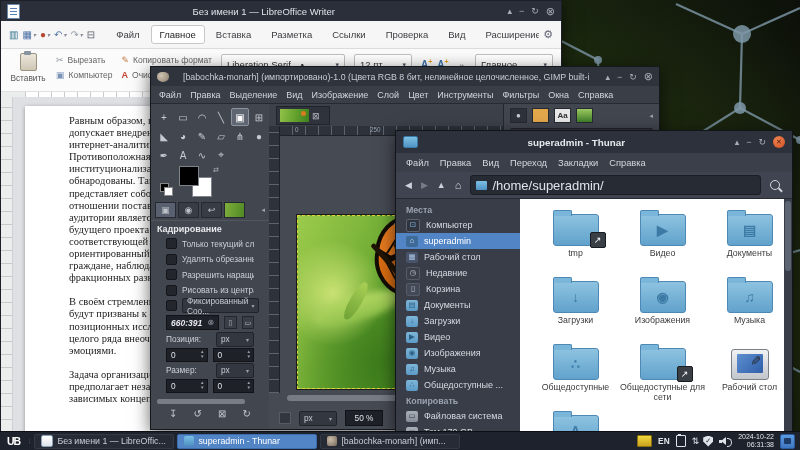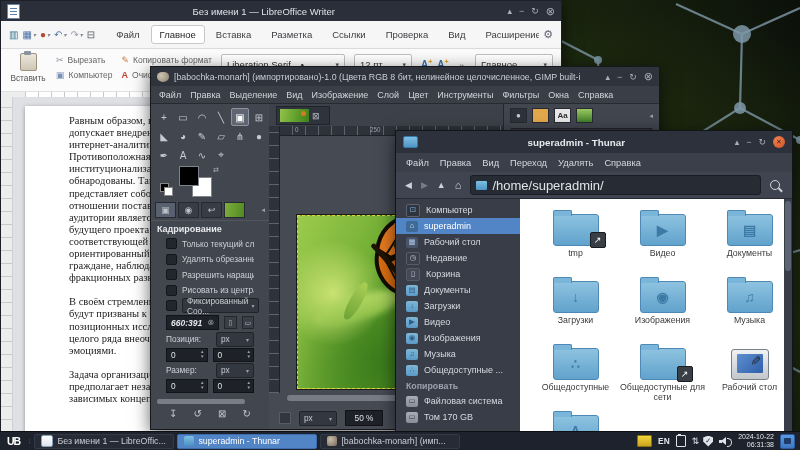--- a/index.html
+++ b/index.html
@@ -53,21 +53,21 @@
   .lo-ruler{height:10px;background:#eceded;border-bottom:1px solid #d5d5d8;position:relative}
   .lo-ruler::before{content:"";position:absolute;left:24px;right:24px;top:0;bottom:0;background:#fff;background-image:repeating-linear-gradient(90deg,#c8c9cc 0 1px,transparent 1px 13px)}
   .lo-doc{position:absolute;left:0;top:96px;right:0;bottom:0;background:#dfe0e4;overflow:hidden}
   .lo-vruler{position:absolute;left:0;top:0;width:11px;bottom:0;background:#eceded;border-right:1px solid #d0d0d4;background-image:repeating-linear-gradient(0deg,#c8c9cc 0 1px,transparent 1px 13px)}
   .lo-page{position:absolute;left:24px;top:9px;width:512px;bottom:-10px;background:#fff;box-shadow:0 1px 4px rgba(0,0,0,.35);padding:9px 40px 0 44px;box-sizing:border-box}
   .doc-line{font-family:"Liberation Serif",serif;font-size:10.5px;line-height:12.1px;color:#1c1c1e;white-space:nowrap;overflow:hidden}
   .para{margin:0 0 12px 0}
 
   
   .gimp{left:150px;top:66px;width:510px;height:364px;z-index:20;background:#3d414a;border:1px solid #15181d;display:flex;flex-direction:column;box-sizing:border-box}
-  .g-titlebar{height:19px;background:#2f333c;display:flex;align-items:center;gap:5px;padding:0 6px;flex:none}
+  .g-titlebar{height:19px;background:#2f333c;display:flex;align-items:center;gap:14px;padding:0 6px;flex:none}
   .g-appicon{width:12px;height:10px;background:radial-gradient(circle at 35% 35%,#cfc4b2,#8a7f6d);border-radius:50% 50% 60% 60%;flex:none}
   .g-title{flex:1;font-size:8.8px;color:#c9cdd4;white-space:nowrap;overflow:hidden}
   .g-menubar{height:17px;background:#3a3e47;border-bottom:1px solid #272a30;display:flex;align-items:center;gap:9px;padding:0 8px;flex:none}
   .g-menu{font-size:9px;color:#d2d5db;white-space:nowrap}
   .g-body{flex:1;position:relative;overflow:hidden}
   .g-toolbox{position:absolute;left:0;top:0;bottom:0;width:118px;background:#42464f;border-right:1px solid #24272d;overflow:hidden}
   .tools-grid{display:grid;grid-template-columns:repeat(6,18px);gap:1px;padding:4px 0 0 4px}
   .tool{height:18px;display:flex;align-items:center;justify-content:center;font-size:10px;color:#c6cad1}
   .tool.active{background:#5f6671;border:1px solid #8b94a1;border-radius:2px;color:#fff;box-sizing:border-box}
   .swatches{position:relative;height:33px;margin-top:2px}
@@ -589,36 +589,37 @@
             <span>✕</span>
           </span>
       </span>
     </div>
     <div class="t-menubar">
 
     <span class="t-menu">Файл</span>
         <span class="t-menu">Правка</span>
         <span class="t-menu">Вид</span>
         <span class="t-menu">Переход</span>
-        <span class="t-menu">Удалять</span>
+        <span class="t-menu">Закладки</span>
         <span class="t-menu">Справка</span>
       </div>
     <div class="t-toolbar">
       <span class="t-nav">◀</span>
       <span class="t-nav dim">▶</span>
       <span class="t-nav">▲</span>
       <span class="t-home">⌂</span>
       <div class="t-path">
         <span class="t-path-ico"></span>
         <span class="t-path-text">/home/superadmin/</span>
       </div>
       <span class="mag"></span>
     </div>
     <div class="t-body">
       <div class="t-sidebar">
+        <div class="sb-header">Места</div>
         <div>
 
         <div class="place">
               <span class="sic ic-computer">⊡</span>
               <span>Компьютер</span>
             </div>
             <div class="place selected">
               <span class="sic ic-home">⌂</span>
               <span>superadmin</span>
             </div>

